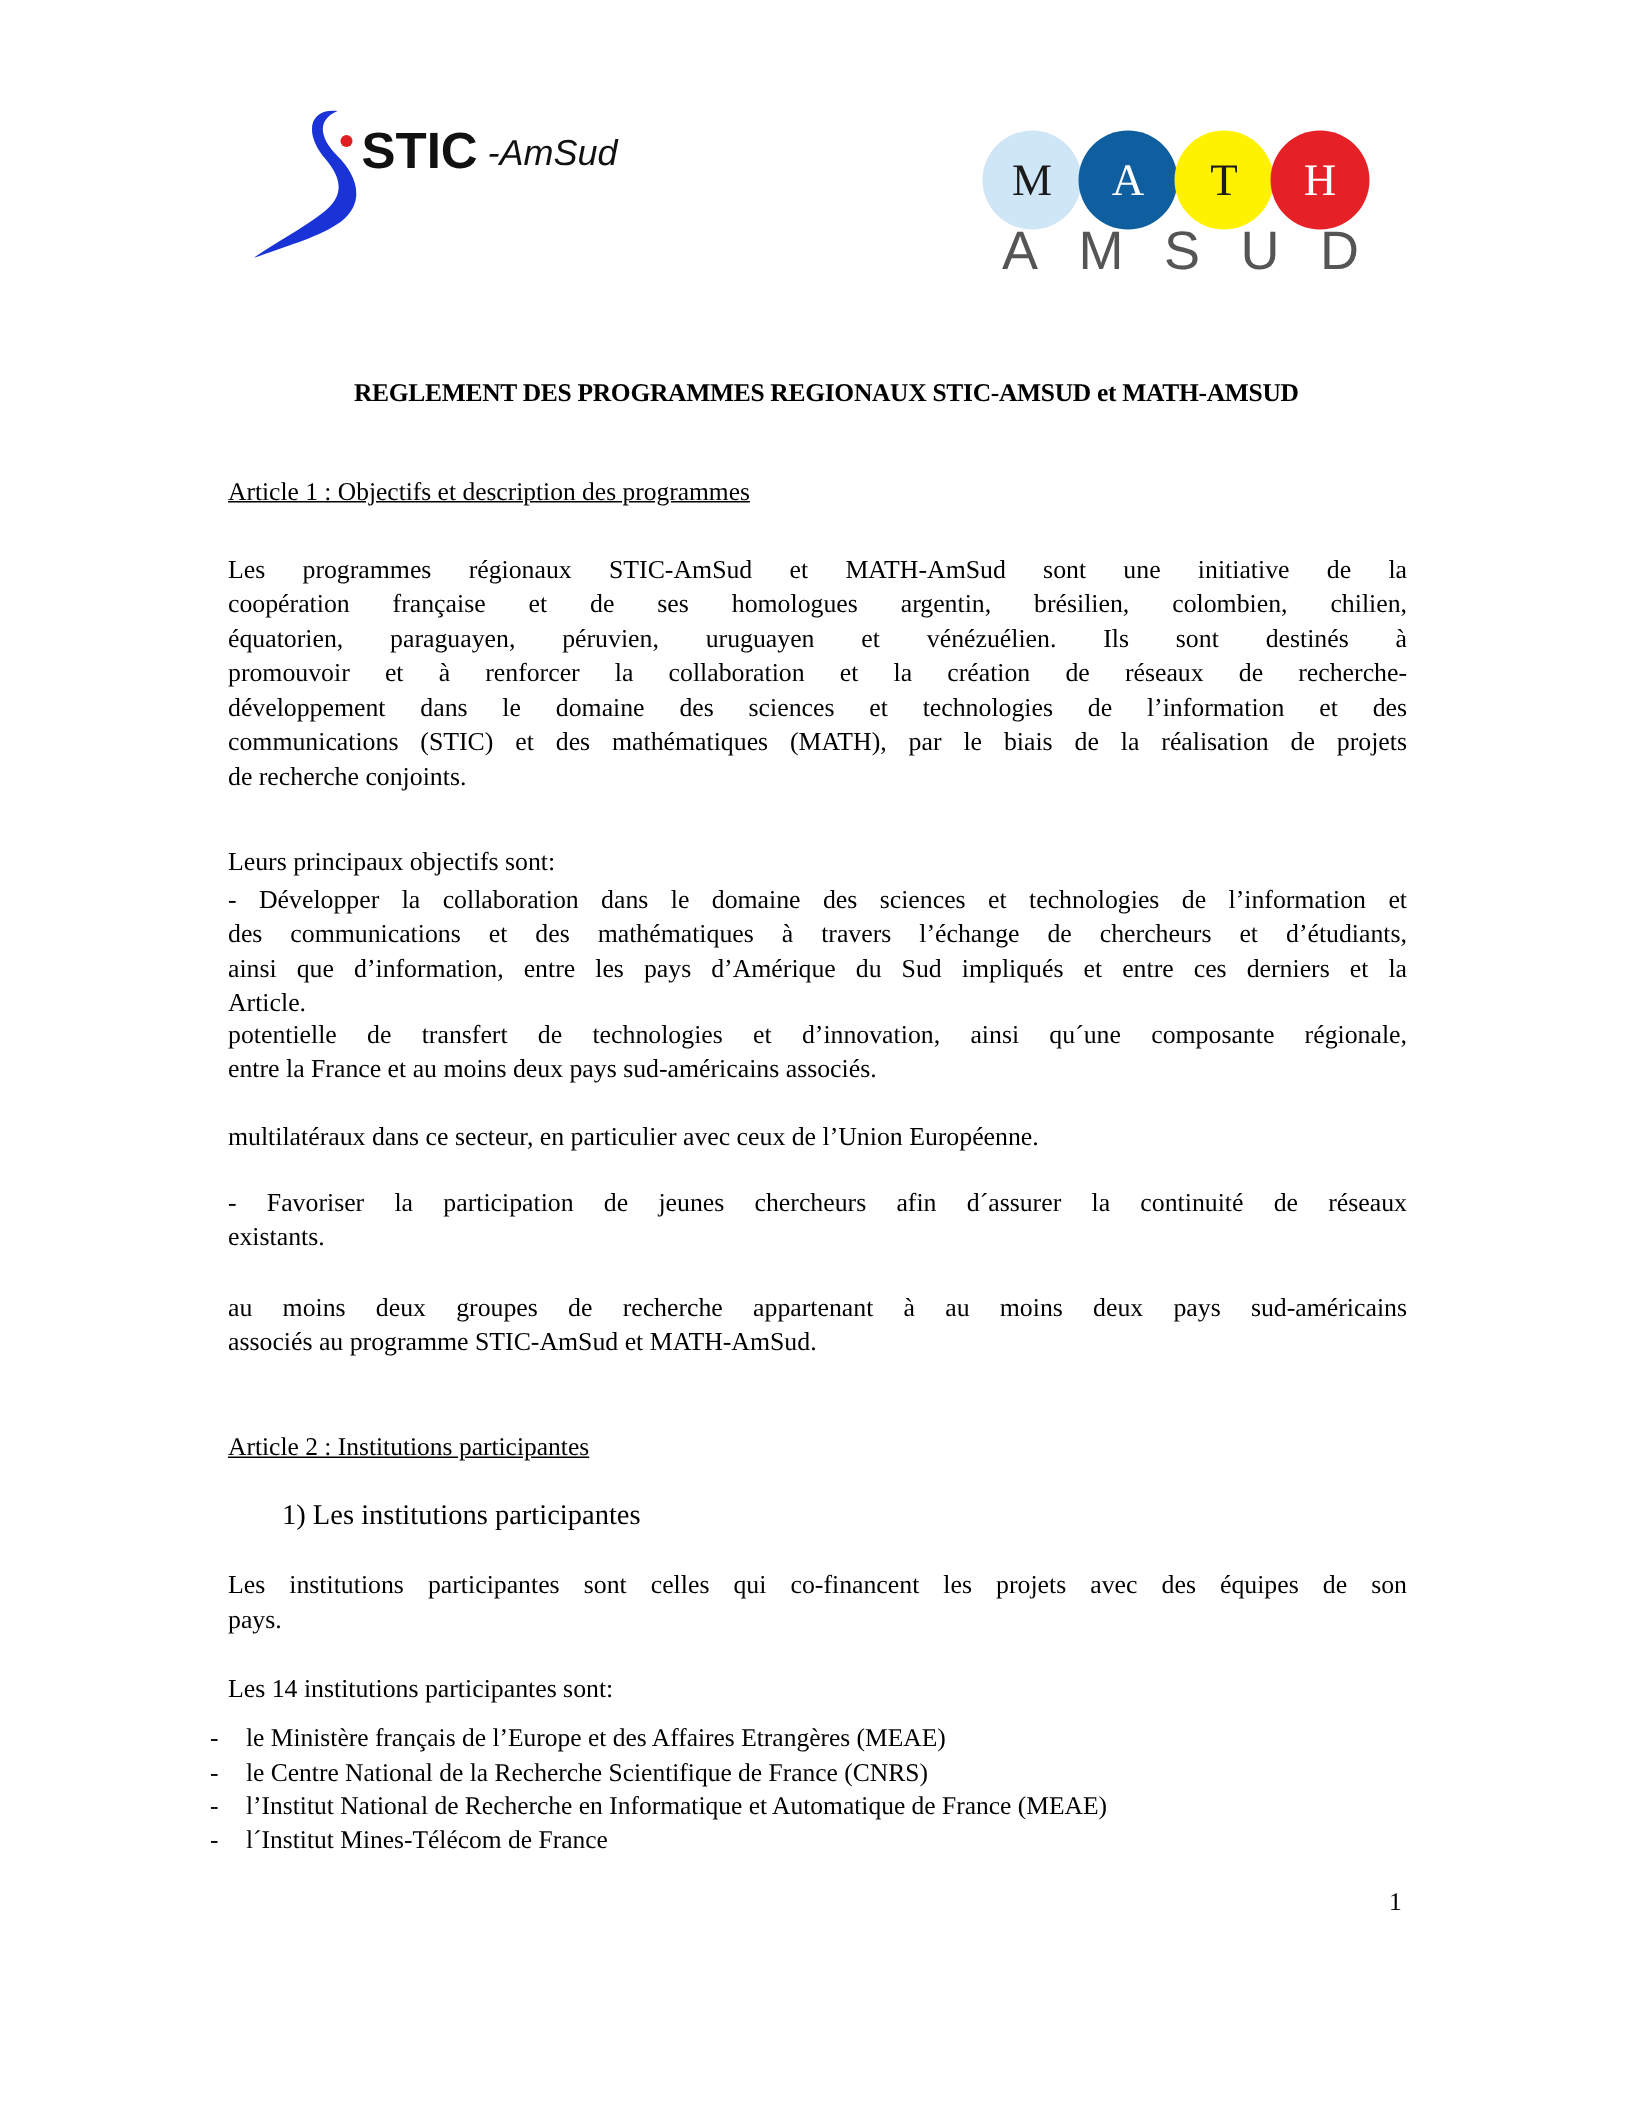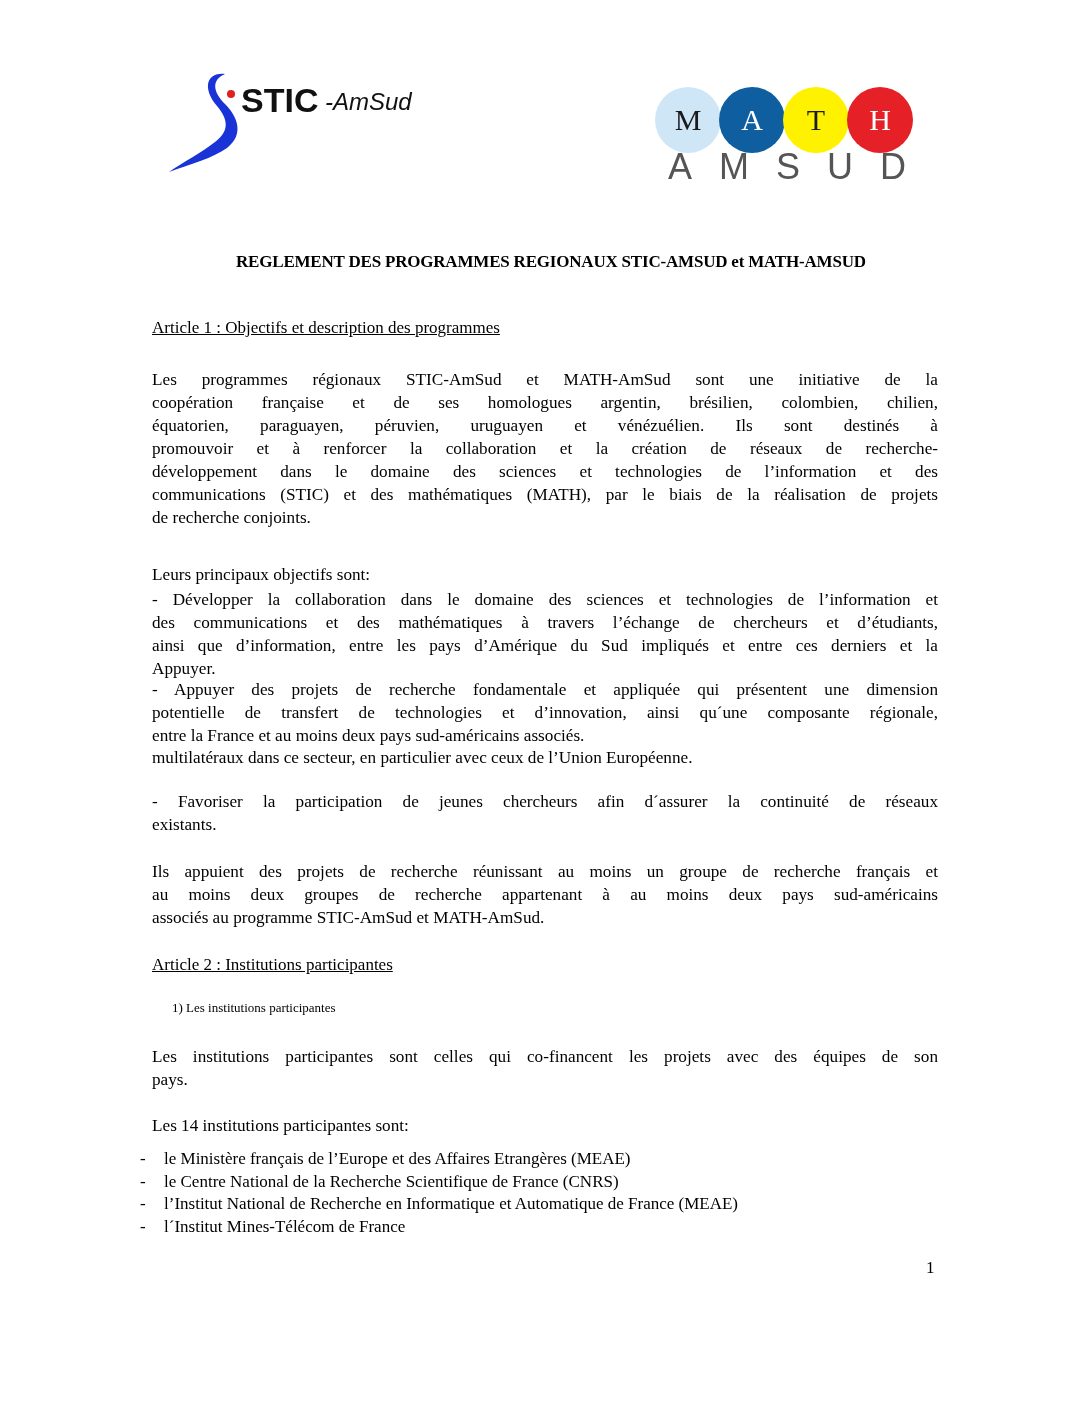--- a/index.html
+++ b/index.html
@@ -6,21 +6,21 @@
   body { width: 1088px; height: 1408px; position: relative; overflow: hidden;
          font-family: "Liberation Serif", "DejaVu Serif", serif; color: #000; }
   .abs { position: absolute; }
   .logo-stic { left: 165px; top: 68px; width: 260px; height: 110px; }
   .logo-math { left: 652px; top: 86px; width: 270px; height: 98px; }
   .title { left: 236px; top: 252px; font-weight: bold; font-size: 17px; letter-spacing: -0.2px; white-space: nowrap; }
   .art { left: 152px; font-size: 17px; text-decoration: underline; white-space: nowrap; }
   .para { left: 152px; width: 786px; font-size: 17.2px; line-height: 23px; text-align: justify; }
   .para .ln { display: block; text-align: justify; text-align-last: justify; height: 23px; white-space: nowrap; overflow: visible; }
   .para .ln.last { text-align-last: left; }
-  .sub { left: 172px; font-size: 13px; white-space: nowrap; }
+  .sub { left: 188px; font-size: 19px; white-space: nowrap; }
   .inst-list { left: 140px; top: 1148px; font-size: 17px; line-height: 22.5px; }
   .inst-list .row { display: flex; white-space: nowrap; }
   .inst-list .dash { width: 24px; }
   .pagenum { left: 926px; top: 1258px; font-size: 17px; }
 </style>
 </head>
 <body>
 
 <div class="abs logo-stic">
   <svg width="260" height="110" viewBox="0 0 260 110">
@@ -60,37 +60,35 @@
   </div>
 
 <div class="abs para" style="top:563px;">
   <span class="ln last">Leurs principaux objectifs sont:</span>
 </div>
 
 <div class="abs para" style="top:588px;" id="obj0">
     <span class="ln">-  Développer la collaboration dans le domaine des sciences et technologies de l’information et</span>
     <span class="ln">des communications et des mathématiques à travers l’échange de chercheurs et d’étudiants,</span>
     <span class="ln">ainsi que d’information, entre les pays d’Amérique du Sud impliqués et entre ces derniers et la</span>
-    <span class="ln last">Appuyer.</span>
+    <span class="ln last">Article.</span>
   </div>
 <div class="abs para" style="top:678px;" id="obj1">
-    <span class="ln">- Appuyer des projets de recherche fondamentale et appliquée qui présentent une dimension</span>
     <span class="ln">potentielle de transfert de technologies et d’innovation, ainsi qu´une composante régionale,</span>
     <span class="ln last">entre la France et au moins deux pays sud-américains associés.</span>
   </div>
 <div class="abs para" style="top:746px;" id="obj2">
     <span class="ln last">multilatéraux dans ce secteur, en particulier avec ceux de l’Union Européenne.</span>
   </div>
 <div class="abs para" style="top:790px;" id="obj3">
     <span class="ln">- Favoriser la participation de jeunes chercheurs afin d´assurer la continuité de réseaux</span>
     <span class="ln last">  existants.</span>
   </div>
 
 <div class="abs para" style="top:860px;" id="support">
-    <span class="ln">Ils appuient des projets de recherche réunissant au moins un groupe de recherche français et</span>
     <span class="ln">au moins deux groupes de recherche appartenant à au moins deux pays sud-américains</span>
     <span class="ln last">associés au programme STIC-AmSud et MATH-AmSud.</span>
   </div>
 
 <div class="abs art" style="top:955px;">Article 2 : Institutions participantes</div>
 
 <div class="abs sub" style="top:1000px;">1)  Les institutions participantes</div>
 
 <div class="abs para" style="top:1045px;" id="defn">
     <span class="ln">Les institutions participantes sont celles qui co-financent les projets avec des équipes de son</span>

